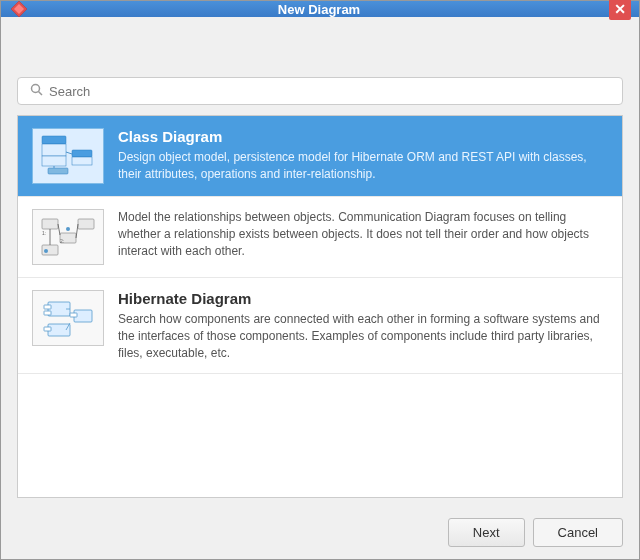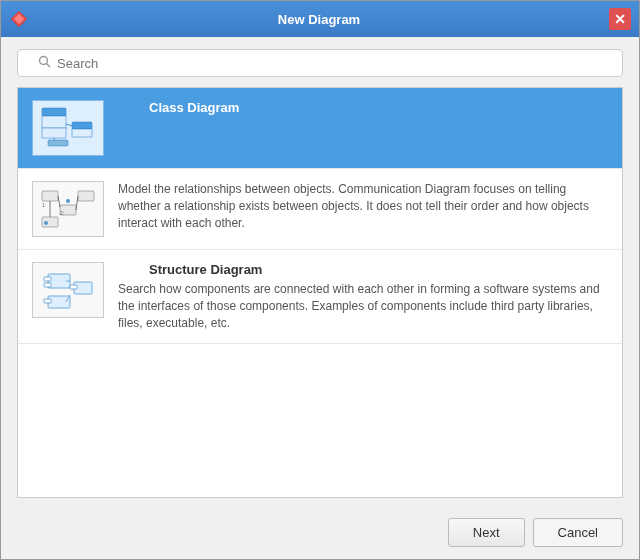--- a/index.html
+++ b/index.html
@@ -13,21 +13,21 @@
     .window {
       width: 640px;
       height: 560px;
       background: #f0f0f0;
       border: 1px solid #999;
       display: flex;
       flex-direction: column;
     }
     .titlebar {
       background: linear-gradient(to bottom, #4a90d9, #3a7bc8);
-      height: 36px;
+      height: 16px;
       display: flex;
       align-items: center;
       justify-content: space-between;
       padding: 0 8px;
       flex-shrink: 0;
     }
     .titlebar-icon {
       width: 20px;
       height: 20px;
       display: flex;
@@ -65,22 +65,23 @@
       display: flex;
       flex-direction: column;
       gap: 10px;
     }
     .search-container {
       background: white;
       border: 1px solid #ccc;
       border-radius: 4px;
       display: flex;
       align-items: center;
-      padding: 5px 20px;
+      padding: 5px 12px;
       gap: 6px;
+      margin-top: 48px;
     }
     .search-icon-wrap {
       color: #999;
       font-size: 13px;
     }
     .search-input {
       border: none;
       outline: none;
       font-size: 13px;
       color: #999;
@@ -134,25 +135,24 @@
       overflow: hidden;
     }
     .diagram-item.selected .diagram-thumb {
       border-color: #80bce8;
       background: #ddeeff;
     }
     .diagram-info {
       flex: 1;
     }
     .diagram-title {
-      font-size: 13px;
+      font-size: 15px;
       font-weight: 700;
       color: #333;
       margin-bottom: 4px;
-      margin-left: 31px;
     }
     .diagram-item.selected .diagram-title {
       color: white;
     }
     .diagram-desc {
       font-size: 12px;
       color: #555;
       line-height: 1.4;
     }
     .diagram-item.selected .diagram-desc {
@@ -223,20 +223,21 @@
               <rect x="4" y="24" width="24" height="10" rx="0" fill="#ddeeff" stroke="#2a7dc0" stroke-width="0.5"></rect>
               <rect x="34" y="18" width="20" height="7" rx="1" fill="#4a9de0" stroke="#2a7dc0" stroke-width="0.5"></rect>
               <rect x="34" y="25" width="20" height="8" rx="0" fill="#ddeeff" stroke="#2a7dc0" stroke-width="0.5"></rect>
               <line x1="28" y1="20" x2="34" y2="22" stroke="#2a7dc0" stroke-width="0.8"></line>
               <rect x="10" y="36" width="20" height="6" rx="1" fill="#80b8e0" stroke="#2a7dc0" stroke-width="0.5"></rect>
               <line x1="16" y1="34" x2="16" y2="36" stroke="#2a7dc0" stroke-width="0.8"></line>
             </svg>
           </div>
           <div class="diagram-info">
             <div class="diagram-title">Class Diagram</div>
+            <div class="diagram-desc">Design object model, persistence model for Hibernate ORM and REST API with classes, their attributes, operations and inter-relationship.</div>
           </div>
         </div>
 
         <div class="diagram-item">
           <div class="diagram-thumb">
             <svg class="thumb-svg" viewBox="0 0 60 48" fill="none">
               <rect x="4" y="6" width="16" height="10" rx="1" fill="#e8e8e8" stroke="#999" stroke-width="0.8"></rect>
               <rect x="22" y="20" width="16" height="10" rx="1" fill="#e8e8e8" stroke="#999" stroke-width="0.8"></rect>
               <rect x="4" y="32" width="16" height="10" rx="1" fill="#e8e8e8" stroke="#999" stroke-width="0.8"></rect>
               <rect x="40" y="6" width="16" height="10" rx="1" fill="#e8e8e8" stroke="#999" stroke-width="0.8"></rect>
@@ -262,21 +263,21 @@
               <rect x="6" y="17" width="7" height="4" rx="0.5" fill="white" stroke="#5599cc" stroke-width="0.8"></rect>
               <rect x="10" y="30" width="22" height="12" rx="1" fill="#ddeeff" stroke="#5599cc" stroke-width="0.8"></rect>
               <rect x="6" y="33" width="7" height="4" rx="0.5" fill="white" stroke="#5599cc" stroke-width="0.8"></rect>
               <rect x="36" y="16" width="18" height="12" rx="1" fill="#ddeeff" stroke="#5599cc" stroke-width="0.8"></rect>
               <rect x="32" y="19" width="7" height="4" rx="0.5" fill="white" stroke="#5599cc" stroke-width="0.8"></rect>
               <line x1="32" y1="15" x2="28" y2="15" stroke="#5599cc" stroke-width="0.8"></line>
               <line x1="32" y1="29" x2="28" y2="36" stroke="#5599cc" stroke-width="0.8"></line>
             </svg>
           </div>
           <div class="diagram-info">
-            <div class="diagram-title">Structure Diagram</div>
+            <div class="diagram-title">Hibernate Diagram</div>
             <div class="diagram-desc">Search how components are connected with each other in forming a software systems and the interfaces of those components. Examples of components include third party libraries, files, executable, etc.</div>
           </div>
         </div>
 
 
       </div>
     </div>
   </div>
 
   <div class="footer">

